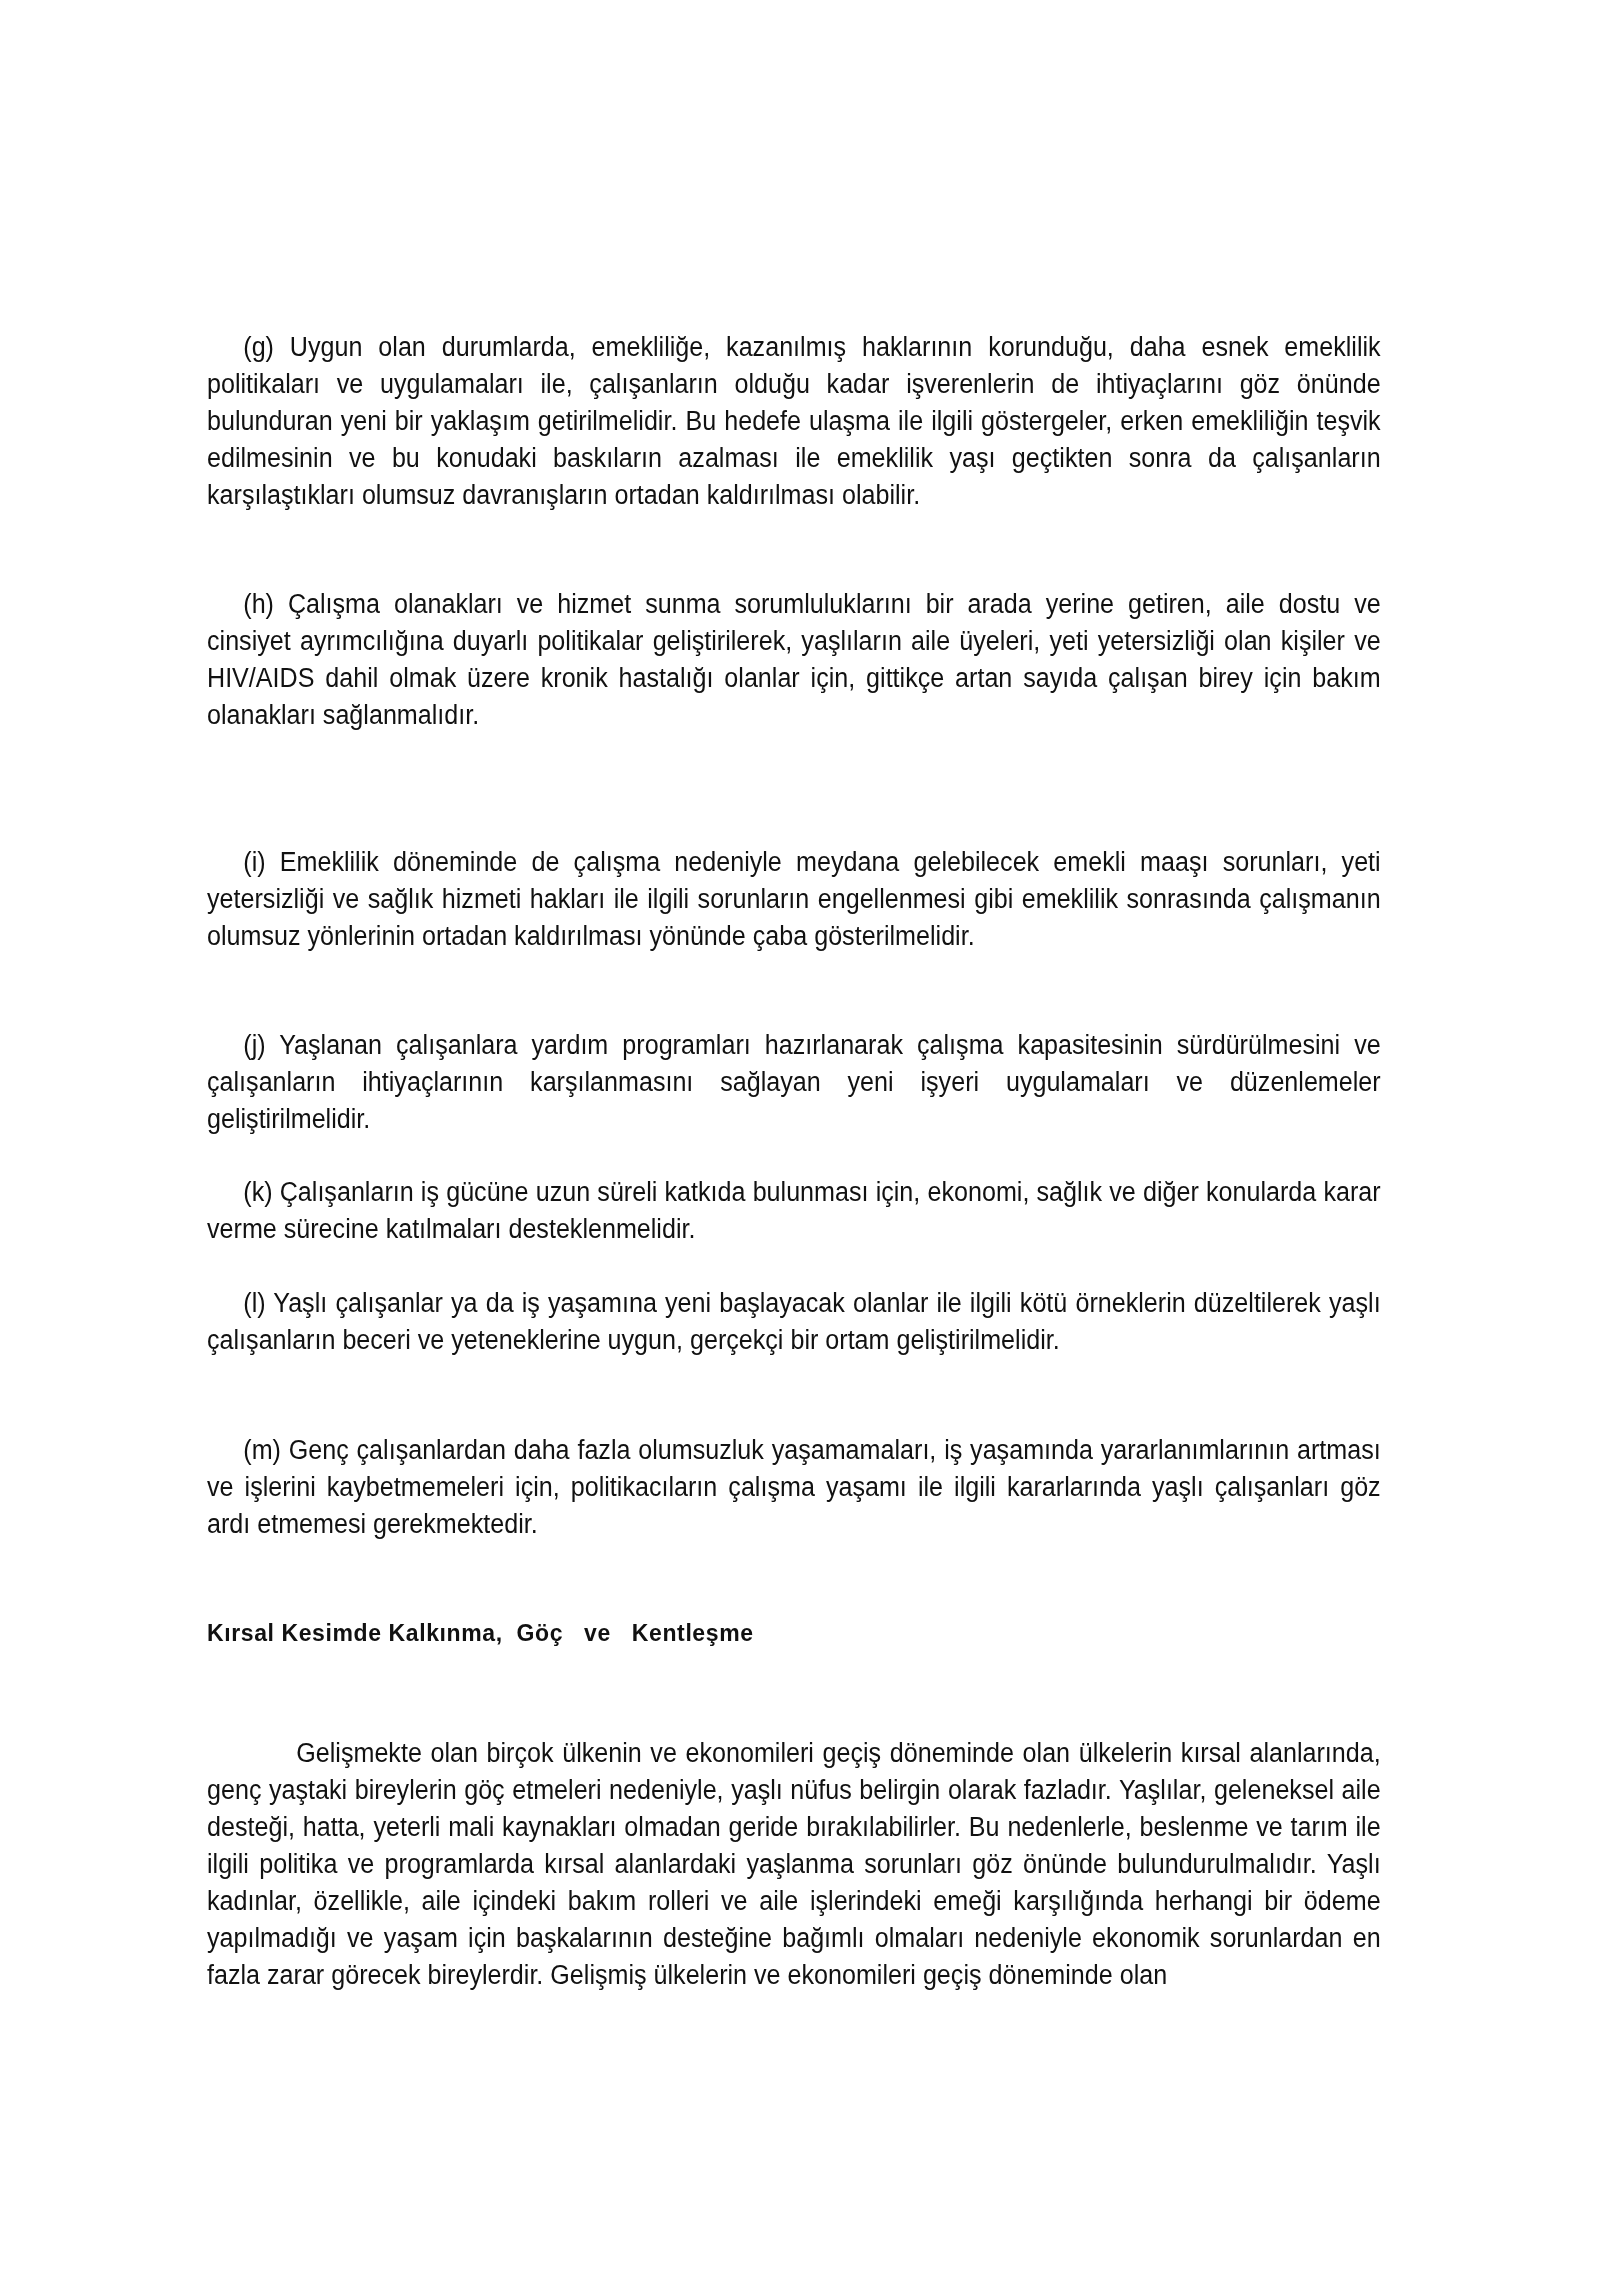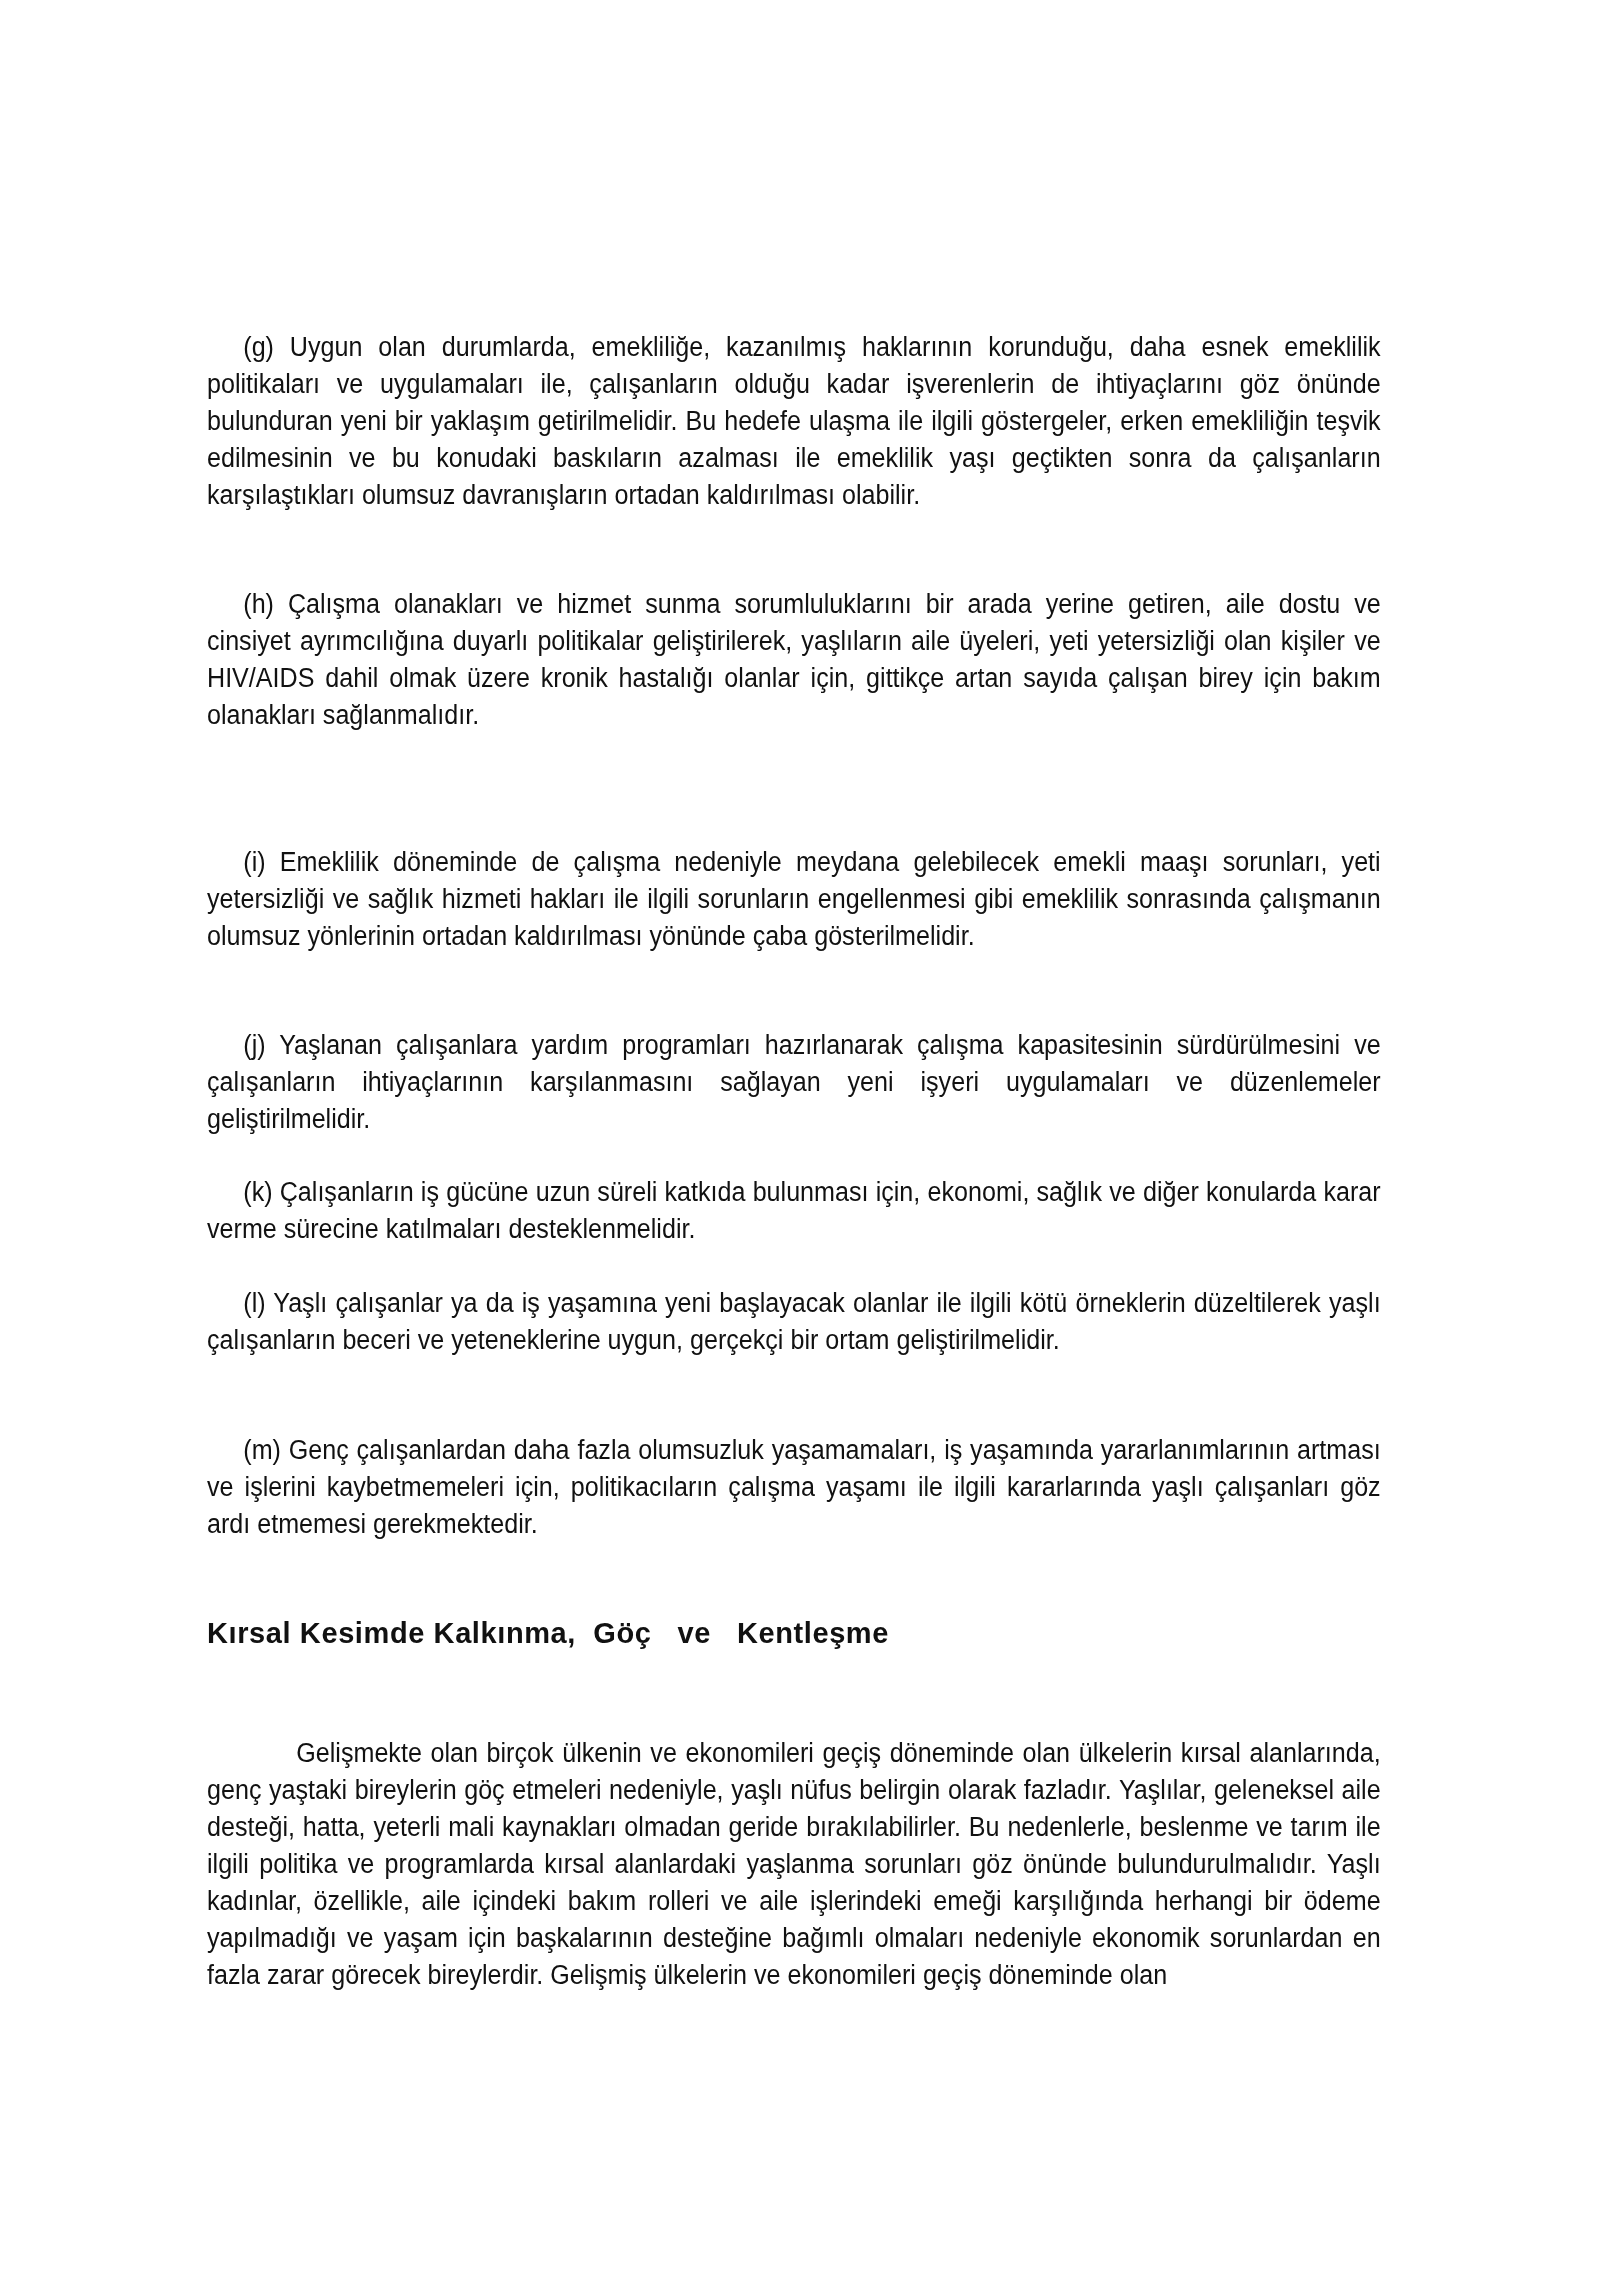--- a/index.html
+++ b/index.html
@@ -19,21 +19,21 @@
     transform-origin: left top;
     transform: scaleX(0.93);
     width: 1262px;
   }
   .para.indent { text-indent: 39px; }
   .para.indent-wide { text-indent: 96px; }
   .heading {
     position: absolute;
     left: 207px;
     font-family: "Liberation Sans", sans-serif;
-    font-size: 29px;
+    font-size: 23px;
     line-height: 36px;
     color: #111111;
     letter-spacing: 0.6px;
     white-space: pre;
     margin: 0;
   }
 </style>
 </head>
 <body>
 

